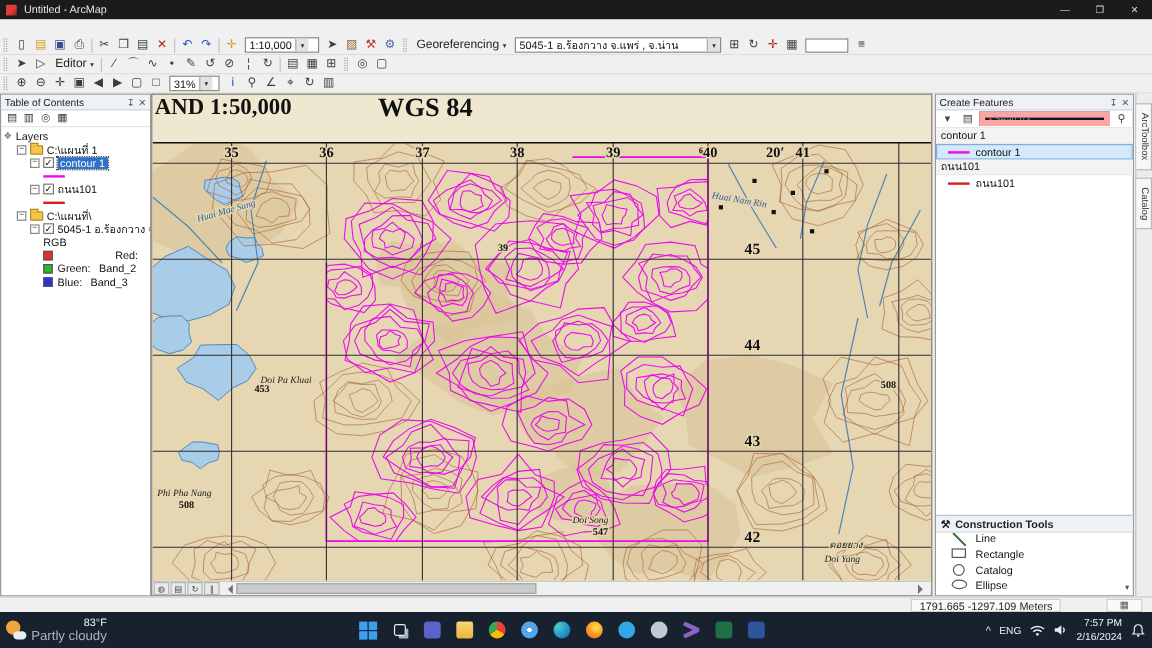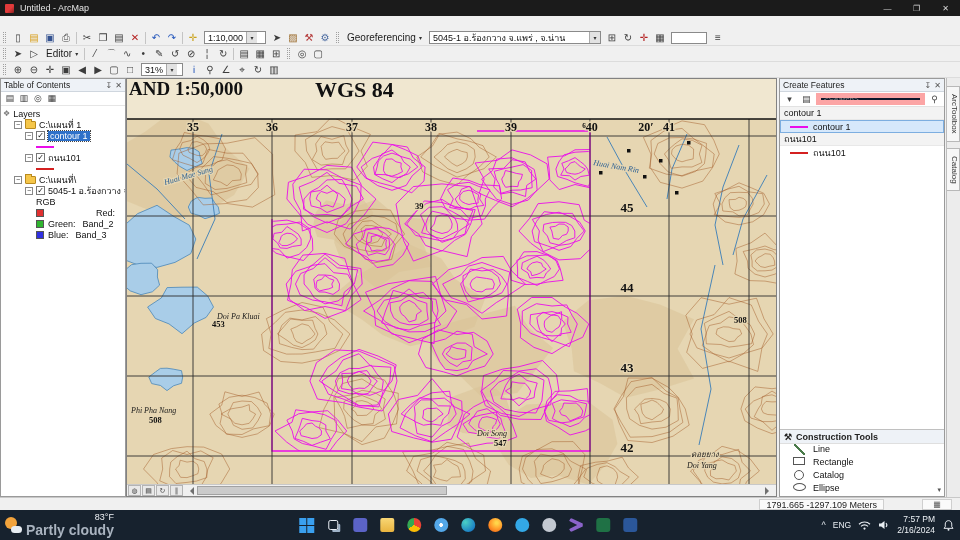--- a/index.html
+++ b/index.html
@@ -84,21 +84,21 @@
   .status-mini{position:absolute;right:8px;top:1px;width:30px;height:11px;border:1px solid #cfcfcf;background:#fafafa;display:flex;align-items:center;justify-content:center;font-size:8px;color:#555;}
 
   
   .taskbar{position:absolute;left:0;top:510px;width:960px;height:30px;background:#17222e;}
   .weather{position:absolute;left:5px;top:0;height:30px;display:flex;align-items:center;gap:5px;}
   .w-ico{width:16px;height:16px;position:relative;flex:none;}
   .w-sun{position:absolute;left:0;top:0;width:12px;height:12px;border-radius:50%;background:#f2a33c;}
   .w-cloud{position:absolute;right:-1px;bottom:0;width:11px;height:7px;border-radius:4px;background:#e8edf2;}
   .w-txt{display:flex;flex-direction:column;line-height:1.15;text-align:right;}
   .w-temp{font-size:9px;color:#f0f3f7;}
-  .w-desc{font-size:14px;color:#a9b3bf;font-weight:bold;}
+  .w-desc{font-size:11px;color:#a9b3bf;}
   .tb-center{position:absolute;left:50%;top:0;transform:translateX(-53%);height:30px;display:flex;align-items:center;gap:8px;}
   .winlogo{width:15px;height:15px;display:grid;grid-template-columns:7px 7px;grid-template-rows:7px 7px;gap:1px;flex:none;}
   .winlogo i{background:#3aa0ef;}
   .search-pill{width:114px;height:21px;background:#fbfbfb;border-radius:11px;display:flex;align-items:center;gap:5px;padding:0 4px 0 8px;flex:none;}
   .mag{width:9px;height:9px;position:relative;flex:none;}
   .mag:before{content:"";position:absolute;left:0;top:0;width:6px;height:6px;border:1.3px solid #555;border-radius:50%;}
   .mag:after{content:"";position:absolute;left:6px;top:6px;width:3px;height:1.3px;background:#555;transform:rotate(45deg);}
   .search-text{flex:1;font-size:9px;color:#4a4a4a;}
   .pill-img{width:15px;height:15px;border-radius:50%;background:conic-gradient(#e8a33d,#4aa3e0,#3d8a4a,#caa22a,#e8a33d);flex:none;}
   .app-ic{width:21px;height:21px;border-radius:4px;display:flex;align-items:center;justify-content:center;flex:none;}

